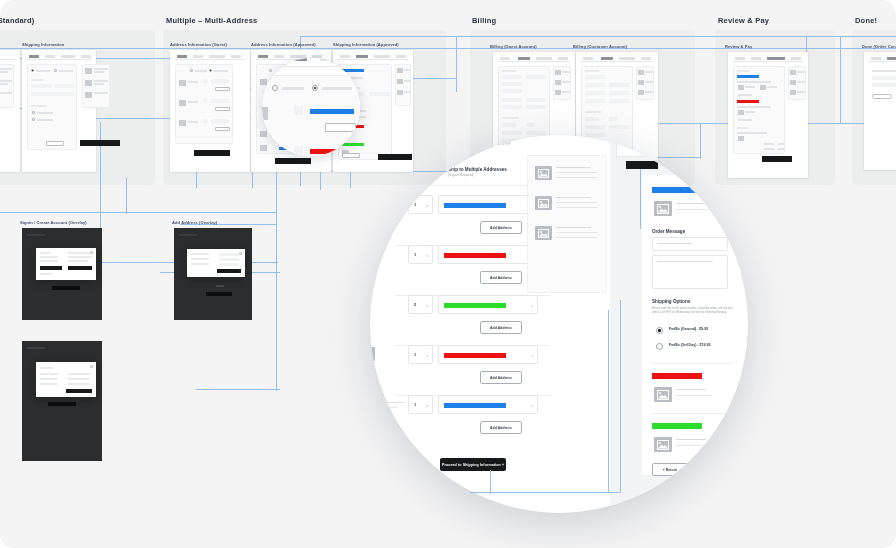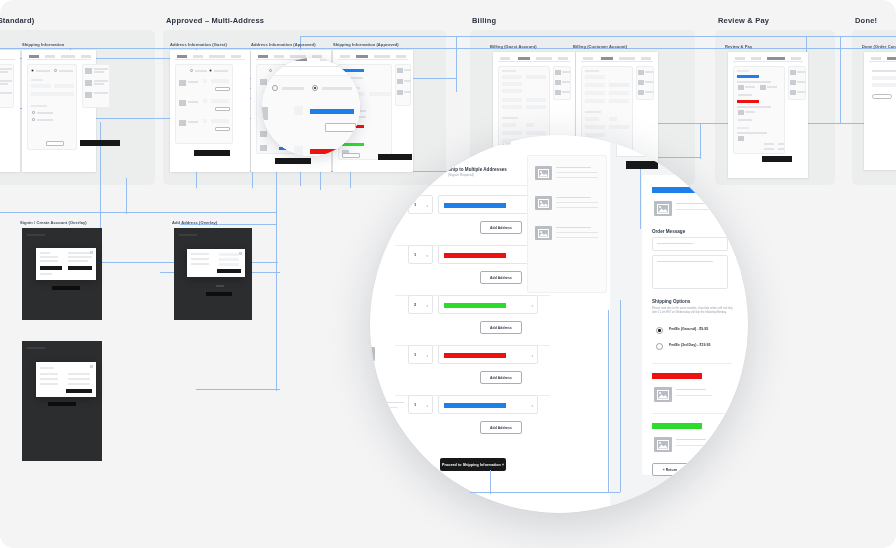--- a/index.html
+++ b/index.html
@@ -148,21 +148,21 @@
 
 <div id="stage">
 
   <div class="section-box" style="left:-130px; top:30px; width:285px; height:155px;"></div>
   <div class="section-box" style="left:163px; top:30px; width:283px; height:155px;"></div>
   <div class="section-box" style="left:470px; top:30px; width:225px; height:155px;"></div>
   <div class="section-box" style="left:715px; top:30px; width:120px; height:155px;"></div>
   <div class="section-box" style="left:852px; top:30px; width:120px; height:155px;"></div>
 
   <div class="section-label" style="left:-41px; top:16px;">Shipping (Standard)</div>
-  <div class="section-label" style="left:166px; top:16px;">Approved – Multi-Address</div>
+  <div class="section-label" style="left:166px; top:16px;">Multiple – Multi-Address</div>
   <div class="section-label" style="left:472px; top:16px;">Billing</div>
   <div class="section-label" style="left:718px; top:16px;">Review &amp; Pay</div>
   <div class="section-label" style="left:855px; top:16px;">Done!</div>
 
   <div class="wire h" style="left:0;   top:48px;  width:896px;"></div>
   <div class="wire h" style="left:0;   top:58px;  width:250px;"></div>
   <div class="wire h" style="left:0;   top:108px; width:70px;"></div>
   <div class="wire h" style="left:60px; top:118px; width:290px;"></div>
   <div class="wire h" style="left:196px; top:78px; width:260px;"></div>
   <div class="wire h" style="left:196px; top:98px; width:60px;"></div>

